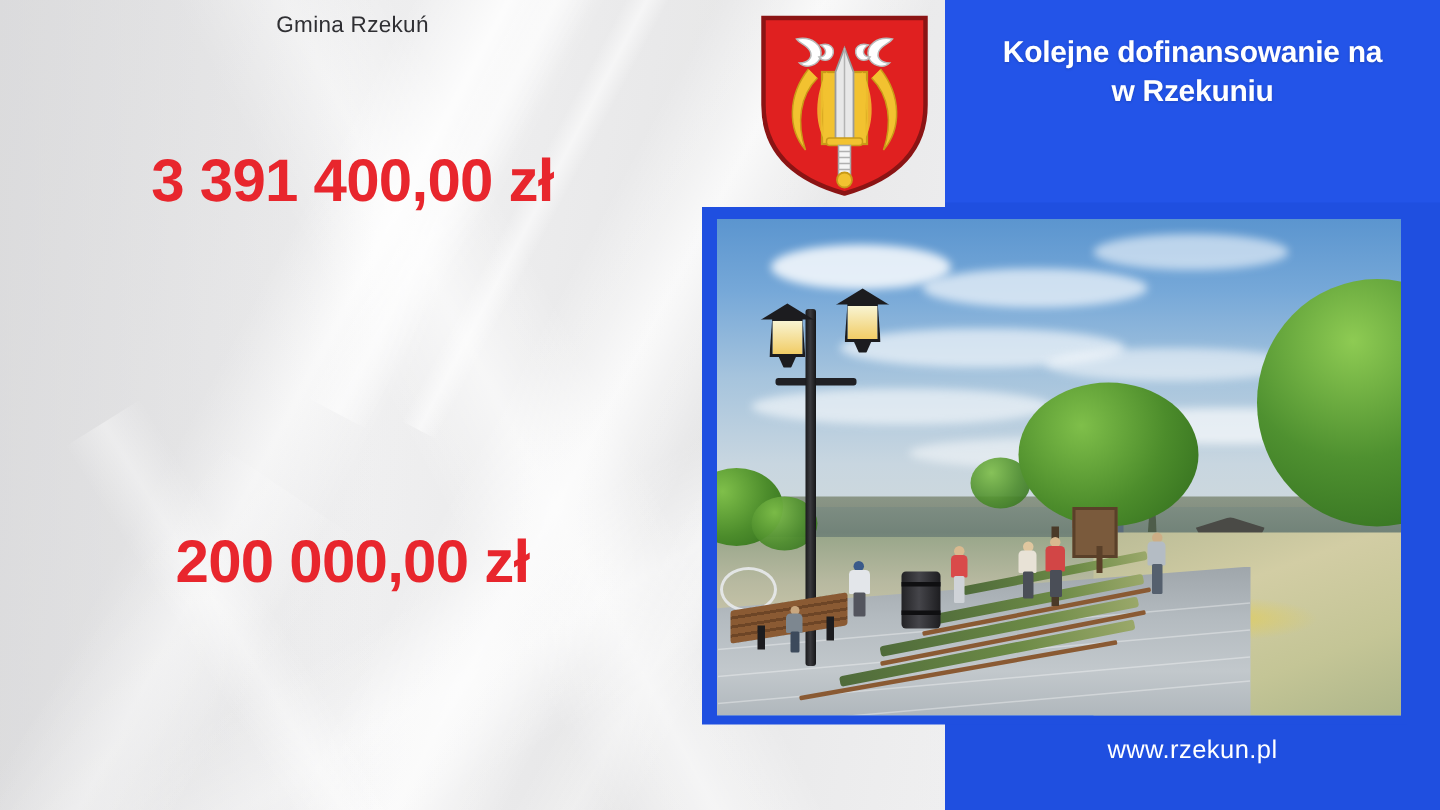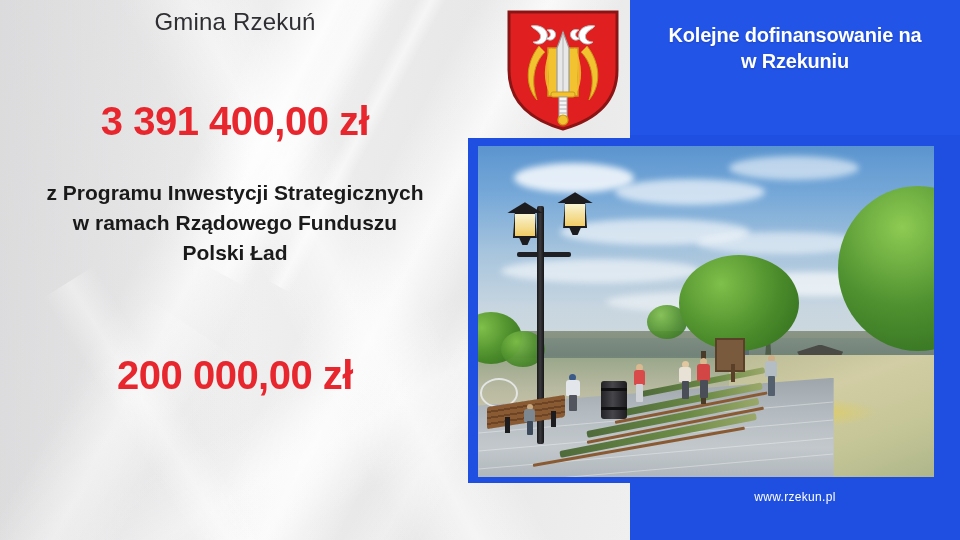--- a/index.html
+++ b/index.html
@@ -45,21 +45,21 @@
     pointer-events:none;
   }
 
   
   .gmina-label {
     position: absolute;
     left: 0;
     top: 8px;
     width: 470px;
     text-align: center;
-    font-size: 24px;
+    font-size: 15px;
     font-weight: 400;
     color: #2f2f33;
     letter-spacing: .2px;
   }
 
   
   .amount {
     position: absolute;
     width: 470px;
     left: 0;
@@ -310,21 +310,21 @@
     position:absolute; left: 55.5%; top: 66%; width: 4px; height: 18px; background:#5a4029;
   }
 
   
   .site-url {
     position: absolute;
     left: 632px; top: 490px;
     width: 326px;
     text-align: center;
     color: #ffffff;
-    font-size: 12px;
+    font-size: 17px;
     font-weight: 400;
     letter-spacing: .3px;
   }
 </style>
 </head>
 <body>
 
 <div id="poster">
 
   <div class="left-panel">
@@ -336,25 +336,20 @@
     <div class="streak st5"></div>
   </div>
 
   <div class="blue-panel"></div>
   <div class="blue-strip-top"></div>
 
   <div class="gmina-label">Gmina Rzekuń</div>
 
   <div class="amount amount-1">3 391 400,00 zł</div>
 
-  <div class="body-1 body-text">
-    <div>z Programu Inwestycji Strategicznych</div>
-    <div>w ramach Rządowego Funduszu</div>
-    <div>Polski Ład</div>
-  </div>
 
   <div class="amount amount-2">200 000,00 zł</div>
 
 
   <div class="crest">
     <svg viewBox="0 0 120 124" width="120" height="124" aria-hidden="true">
 
       <path d="M6 4 H114 V62 C114 94 92 112 60 121 C28 112 6 94 6 62 Z" fill="#E02020" stroke="#8B1414" stroke-width="3"></path>
 
       <rect x="45" y="40" width="30" height="48" fill="#F2C230" stroke="#C99A18" stroke-width="1.5"></rect>

